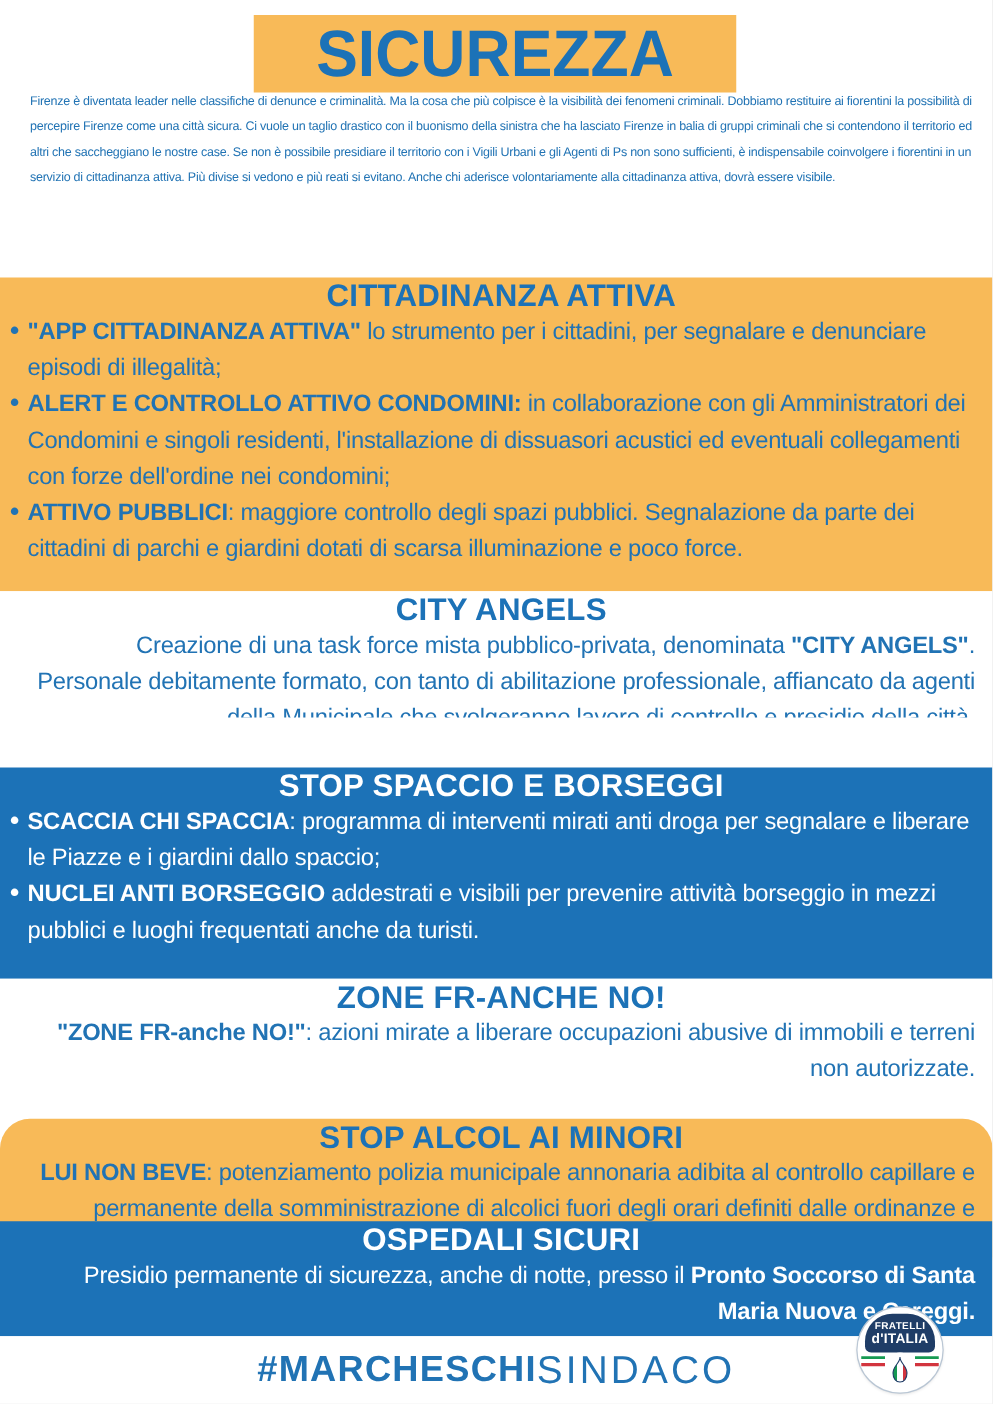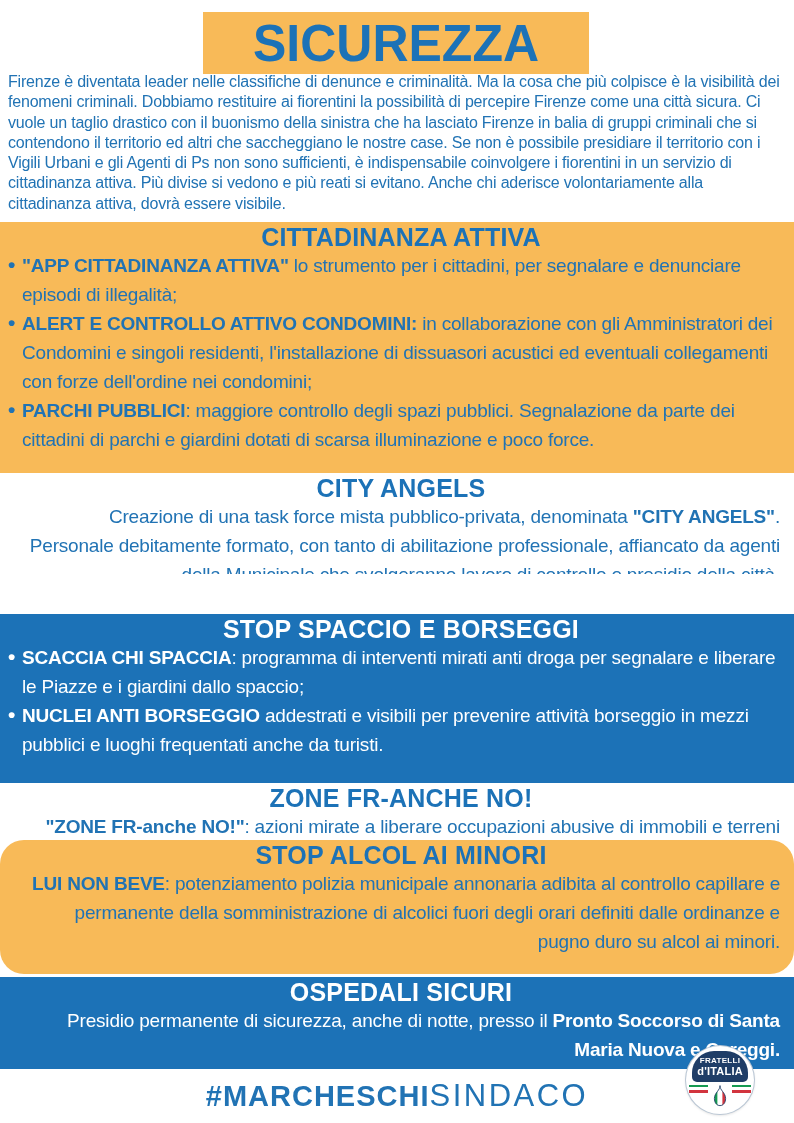--- a/index.html
+++ b/index.html
@@ -22,22 +22,22 @@
   .title-box{
     position:absolute;left:203px;top:12px;width:386px;height:62px;
     background:var(--orange);display:flex;align-items:center;justify-content:center;
   }
   .title-box .title{
     color:var(--blue);font-size:50px;font-weight:bold;letter-spacing:0px;
     transform:scaleY(1.05);white-space:nowrap;
   }
   
   .intro{
-    position:absolute;left:8px;right:6px;top:72px;margin:0;
-    color:var(--text_blue);font-size:16px;line-height:20.3px;letter-spacing:-0.2px;
+    position:absolute;left:24px;right:6px;top:72px;margin:0;
+    color:var(--text_blue);font-size:10px;line-height:20.3px;letter-spacing:-0.2px;
   }
   
   .sec{
     position:absolute;left:0;width:794px;box-sizing:border-box;
     padding:2px 14px 0 22px;overflow:hidden;
   }
   .sec.orange{background:var(--orange);color:var(--text_blue);}
   .sec.white{background:var(--white);color:var(--text_blue);}
   .sec.blue{background:var(--blue);color:var(--white);}
   .sec-title{
@@ -51,21 +51,21 @@
   .bullets{margin:0;padding:0;list-style:none;}
   .bullets li{position:relative;margin:0;}
   .bullets li::before{
     content:"\2022";position:absolute;left:-14px;top:-1px;font-size:21px;font-weight:bold;
   }
   b.lead{font-weight:bold;}
   #sec-cittadinanza{top:222px;height:251px;}
   #sec-cityangels{top:473px;height:101px;}
   #sec-spaccio{top:614px;height:169px;}
   #sec-zone{top:783px;height:83px;}
-  #sec-alcol{top:840px;height:134px;border-radius:24px;}
+  #sec-alcol{top:895px;height:134px;border-radius:24px;}
   #sec-ospedali{top:977px;height:92px;}
   
   .footer{
     position:absolute;left:0;top:1069px;width:794px;height:54px;background:var(--white);
     display:flex;align-items:center;justify-content:center;
   }
   .hash-bold{color:var(--text_blue);font-size:29px;font-weight:bold;letter-spacing:1px;}
   .hash-light{color:var(--text_blue);font-size:31px;font-weight:normal;letter-spacing:2.5px;}
   
   .logo{
@@ -104,21 +104,21 @@
     <span class="title">SICUREZZA</span>
   </div>
 
   <p class="intro">Firenze è diventata leader nelle classifiche di denunce e criminalità. Ma la cosa che più colpisce è la visibilità dei fenomeni criminali. Dobbiamo restituire ai fiorentini la possibilità di percepire Firenze come una città sicura. Ci vuole un taglio drastico con il buonismo della sinistra che ha lasciato Firenze in balia di gruppi criminali che si contendono il territorio ed altri che saccheggiano le nostre case. Se non è possibile presidiare il territorio con i Vigili Urbani e gli Agenti di Ps non sono sufficienti, è indispensabile coinvolgere i fiorentini in un servizio di cittadinanza attiva. Più divise si vedono e più reati si evitano. Anche chi aderisce volontariamente alla cittadinanza attiva, dovrà essere visibile.</p>
 
   <section class="sec orange" id="sec-cittadinanza">
     <h2 class="sec-title">CITTADINANZA ATTIVA</h2>
     <ul class="bullets">
       <li><b class="lead">"APP CITTADINANZA ATTIVA"</b><span> lo strumento per i cittadini, per segnalare e denunciare episodi di illegalità;</span></li>
       <li><b class="lead">ALERT E CONTROLLO ATTIVO CONDOMINI:</b><span> in collaborazione con gli Amministratori dei Condomini e singoli residenti, l'installazione di dissuasori acustici ed eventuali collegamenti con forze dell'ordine nei condomini;</span></li>
-      <li><b class="lead">PARCHI PUBBLICI</b><span>: maggiore controllo degli spazi pubblici. Segnalazione da parte dei cittadini di parchi e giardini dotati di scarsa illuminazione e poco force.</span></li>
+      <li><b class="lead">ATTIVO PUBBLICI</b><span>: maggiore controllo degli spazi pubblici. Segnalazione da parte dei cittadini di parchi e giardini dotati di scarsa illuminazione e poco force.</span></li>
     </ul>
   </section>
 
   <section class="sec white" id="sec-cityangels">
     <h2 class="sec-title">CITY ANGELS</h2>
     <p class="body"><span>Creazione di una task force mista pubblico-privata, denominata </span><b class="lead">"CITY ANGELS"</b><span>. Personale debitamente formato, con tanto di abilitazione professionale, affiancato da agenti della Municipale che svolgeranno lavoro di controllo e presidio della città.</span></p>
   </section>
 
   <section class="sec blue" id="sec-spaccio">
     <h2 class="sec-title">STOP SPACCIO E BORSEGGI</h2>

